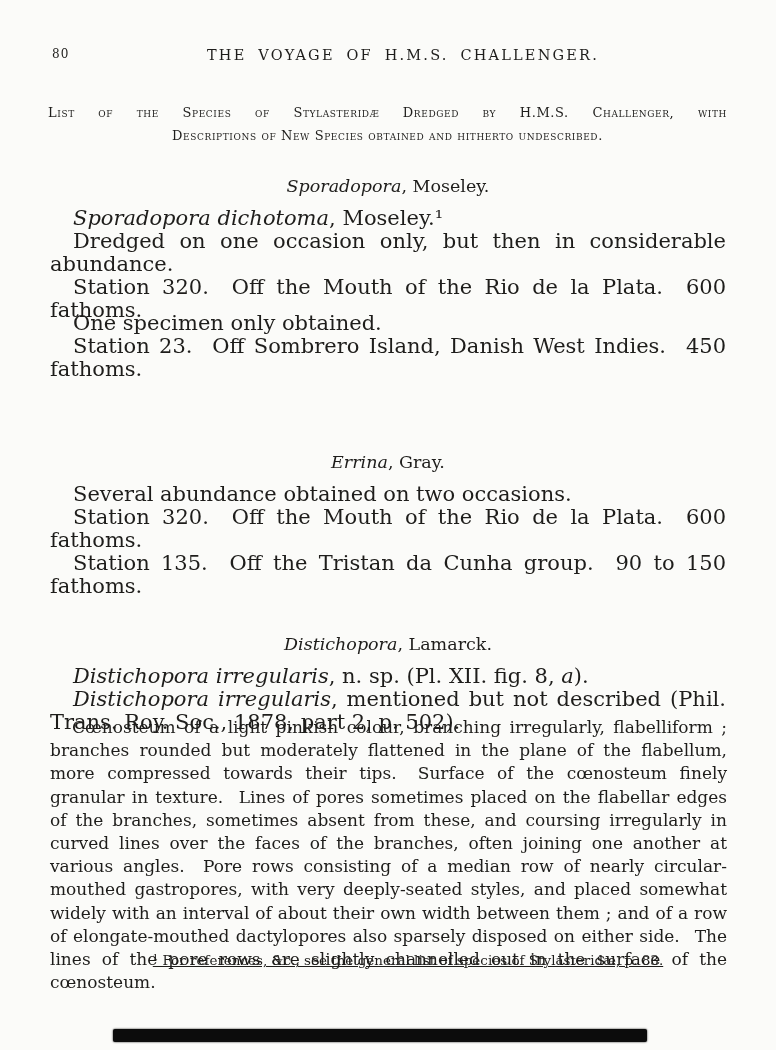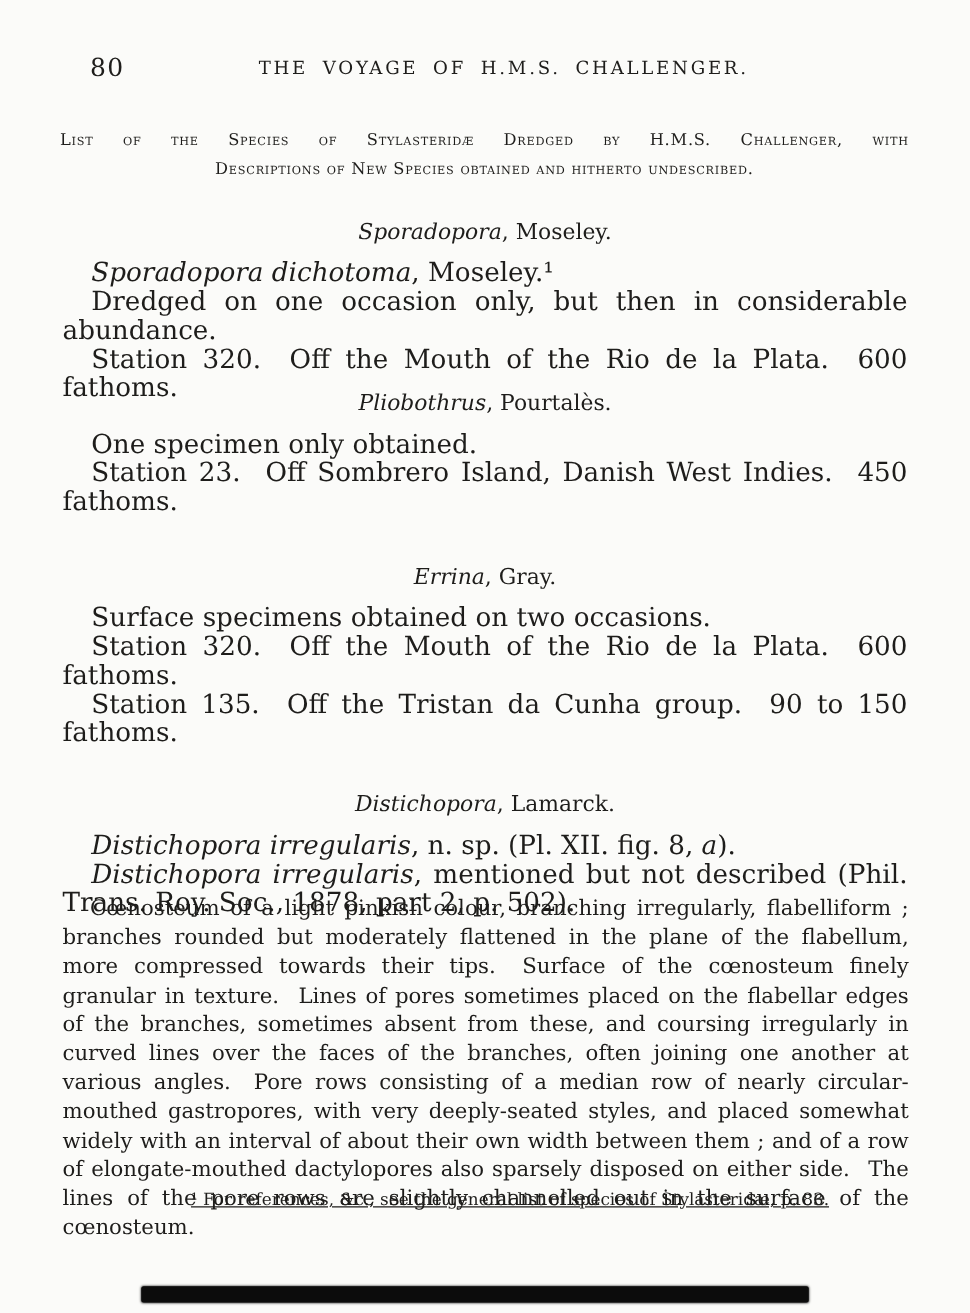--- a/index.html
+++ b/index.html
@@ -8,21 +8,21 @@
     background:#fbfbf9;
     font-family:"DejaVu Serif","Liberation Serif",serif;
     color:#1e1d1b;
     position:relative;
     overflow:hidden;
   }
   .abs { position:absolute; }
   .it { font-style:italic; }
 
   
-  .pageno { top:43px; left:52px; font-size:20px; line-height:23px; letter-spacing:1px;margin-left:20px; }
+  .pageno { top:43px; left:52px; font-size:12px; line-height:23px; letter-spacing:1px; }
   .runhead {
     top:44px; left:120px; right:90px;
     text-align:center;
     font-size:14.5px; font-weight:normal;
     letter-spacing:2.2px; word-spacing:5px;
     line-height:23px;
   }
 
   
   .listhead {
@@ -87,28 +87,27 @@
   </div>
 
   <div class="abs section sec-sporadopora">
     <p class="genus-heading"><span class="it">Sporadopora</span><span>, Moseley.</span></p>
     <p class="entry"><span class="it">Sporadopora dichotoma</span><span>, Moseley.¹</span></p>
     <p class="entry"><span>Dredged on one occasion only, but then in considerable abundance.</span></p>
     <p class="entry"><span>Station 320.  Off the Mouth of the Rio de la Plata.  600 fathoms.</span></p>
   </div>
 
   <div class="abs section sec-pliobothrus">
-    <p class="genus-heading"><span class="it">Pliobothrus</span><span>, Pourtalès.</span></p>
     <p class="entry"><span>One specimen only obtained.</span></p>
     <p class="entry"><span>Station 23.  Off Sombrero Island, Danish West Indies.  450 fathoms.</span></p>
   </div>
 
   <div class="abs section sec-errina">
     <p class="genus-heading"><span class="it">Errina</span><span>, Gray.</span></p>
-    <p class="entry"><span>Surface specimens obtained on two occasions.</span></p>
+    <p class="entry"><span>Several abundance obtained on two occasions.</span></p>
     <p class="entry"><span>Station 320.  Off the Mouth of the Rio de la Plata.  600 fathoms.</span></p>
     <p class="entry"><span>Station 135.  Off the Tristan da Cunha group.  90 to 150 fathoms.</span></p>
   </div>
 
   <div class="abs section sec-distichopora">
     <p class="genus-heading"><span class="it">Distichopora</span><span>, Lamarck.</span></p>
     <p class="entry"><span class="it">Distichopora irregularis</span><span>, n. sp. (Pl. XII. fig. 8, </span><span class="it">a</span><span>).</span></p>
     <p class="entry"><span class="it">Distichopora irregularis</span><span>, mentioned but not described (Phil. Trans. Roy. Soc., 1878, part 2, p. 502).</span></p>
   </div>
 

